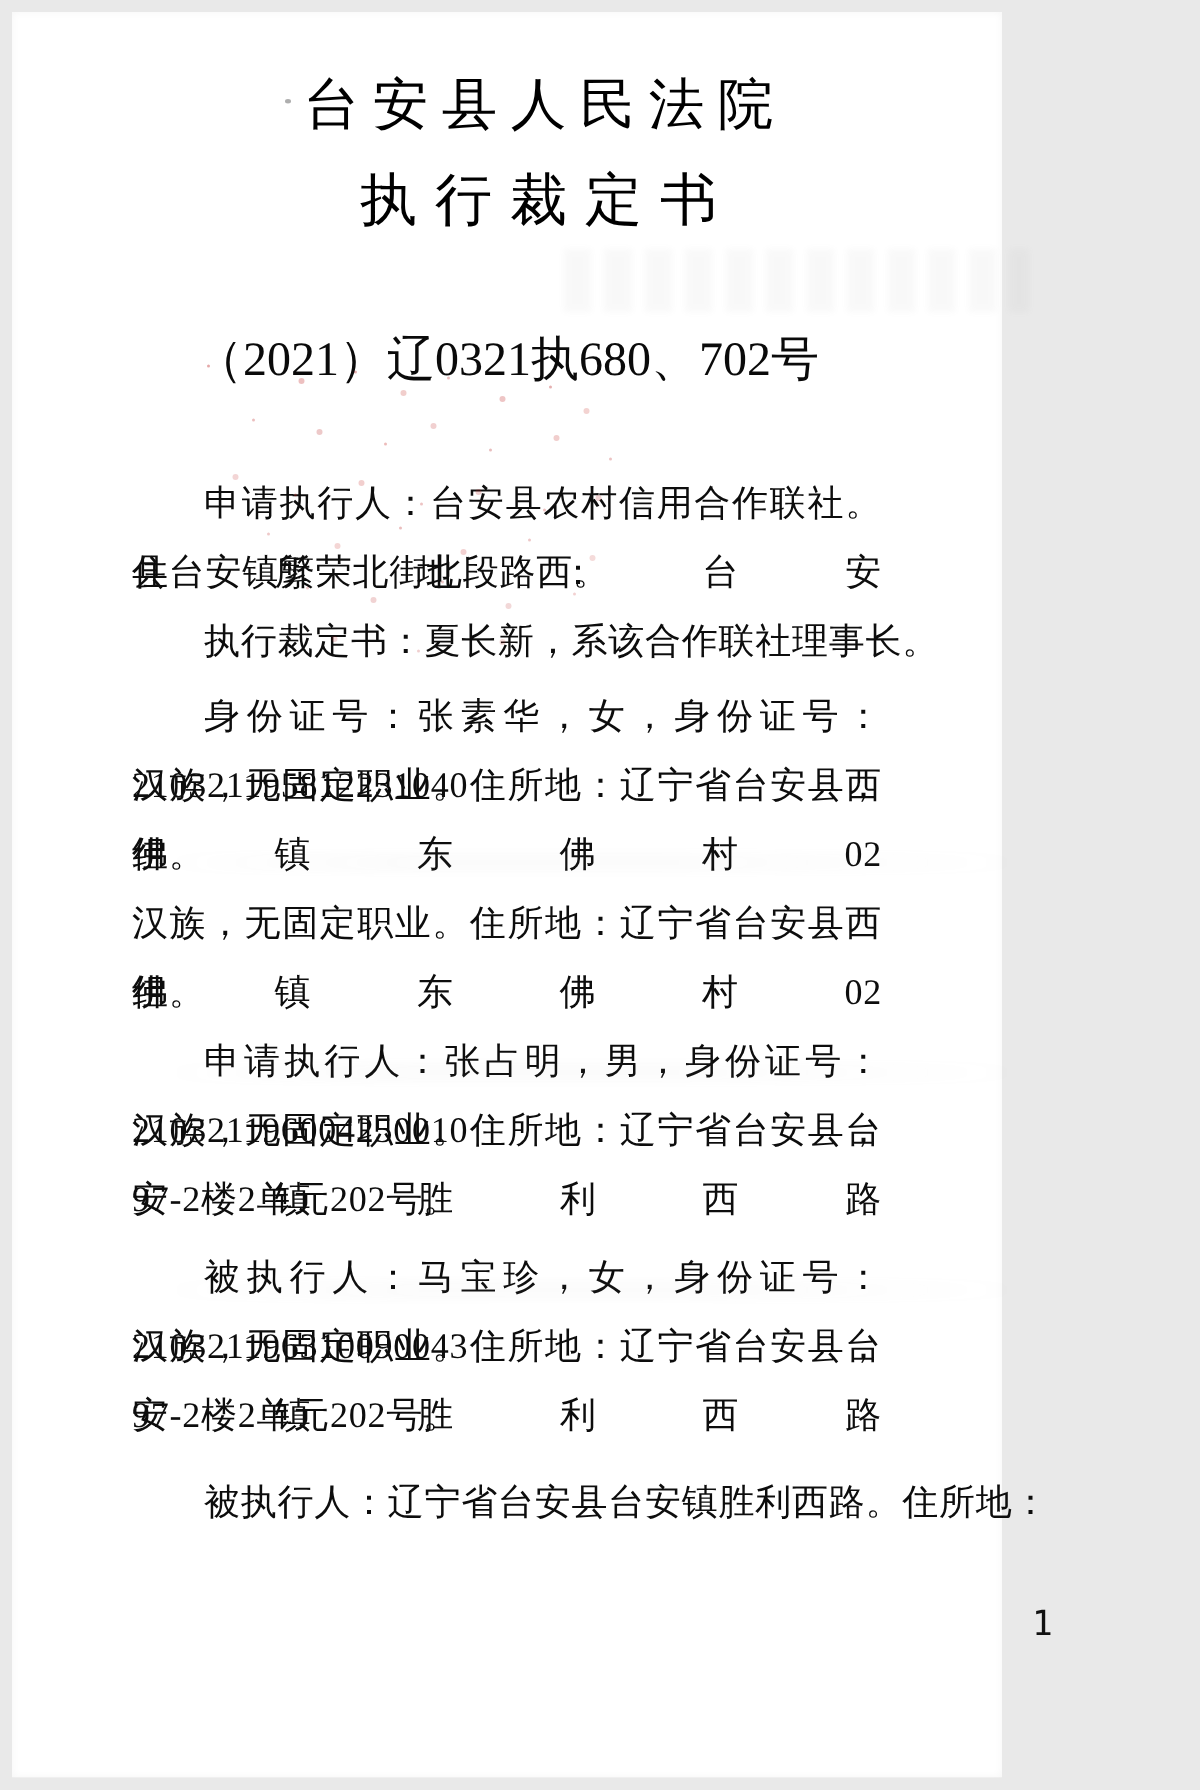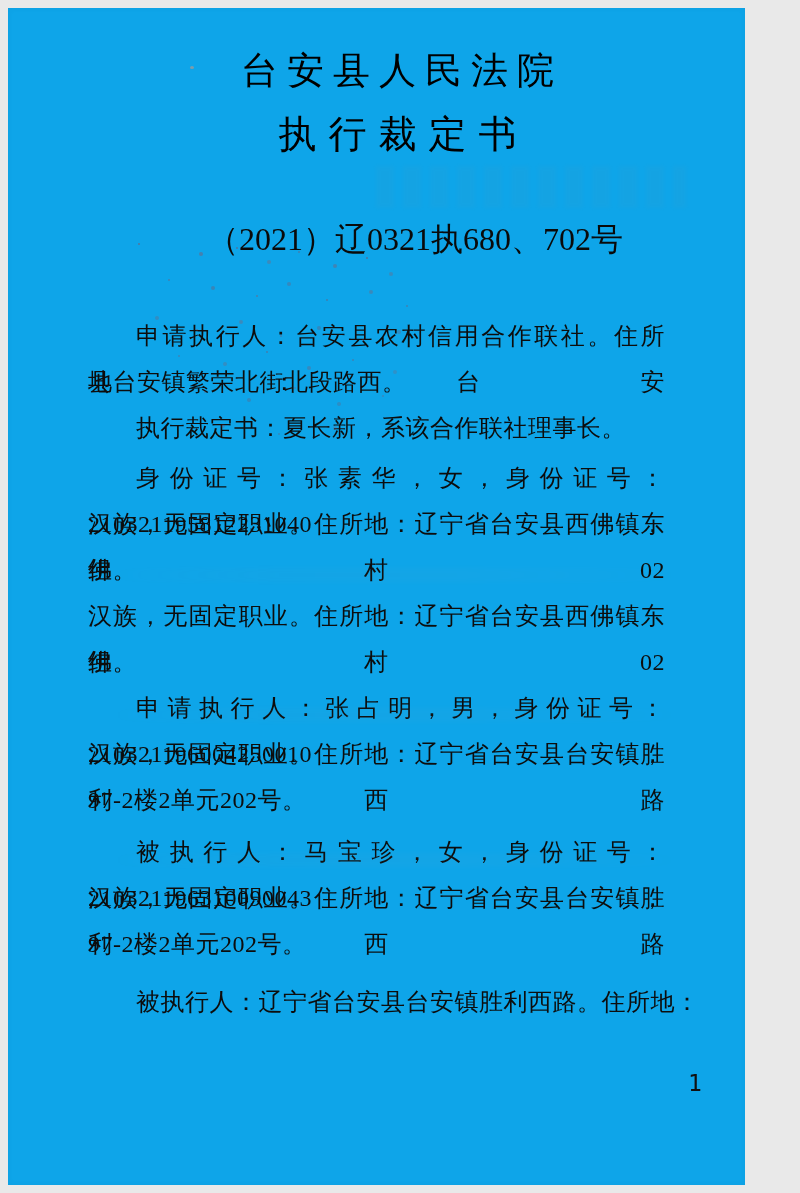--- a/index.html
+++ b/index.html
@@ -4,23 +4,23 @@
 <style>
   html,body{margin:0;padding:0;}
   body{
     width:800px;height:1193px;
     background:#e9e9e9;
     font-family:"Liberation Serif","DejaVu Serif",serif;
     overflow:hidden;
   }
   .page{
     position:relative;
-    width:737px;height:1177px;
+    width:660px;height:1177px;
     margin:8px;
-    background:#0ea5e9;
+    background:#ffffff;
     box-shadow:inset 0 0 6px rgba(0,0,0,0.04);
     color:#101010;
   }
   
   .court{
     margin:0;padding-top:44px;
     position:relative;left:21px;
     text-align:center;
     font-size:37px;line-height:1;
     font-weight:500;color:#000;

